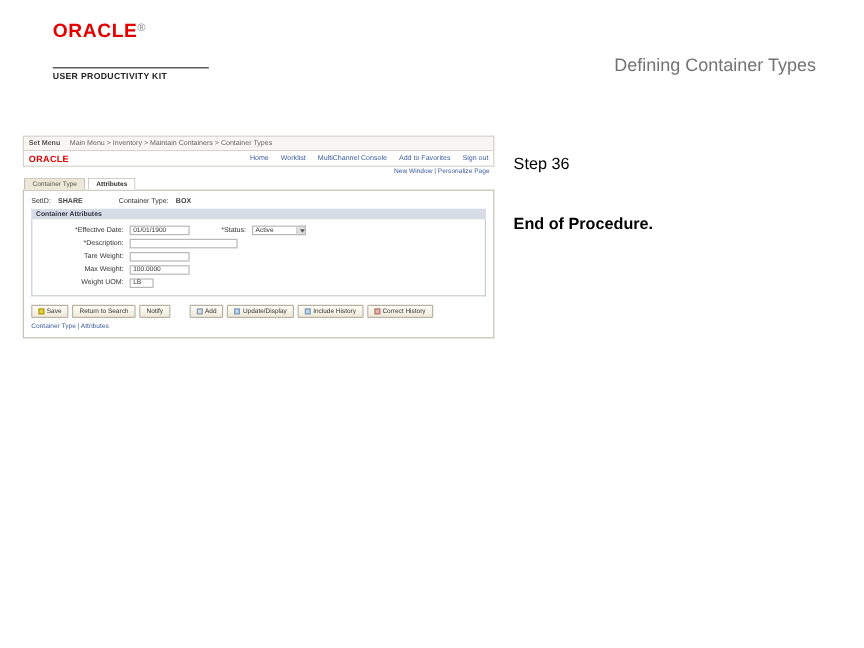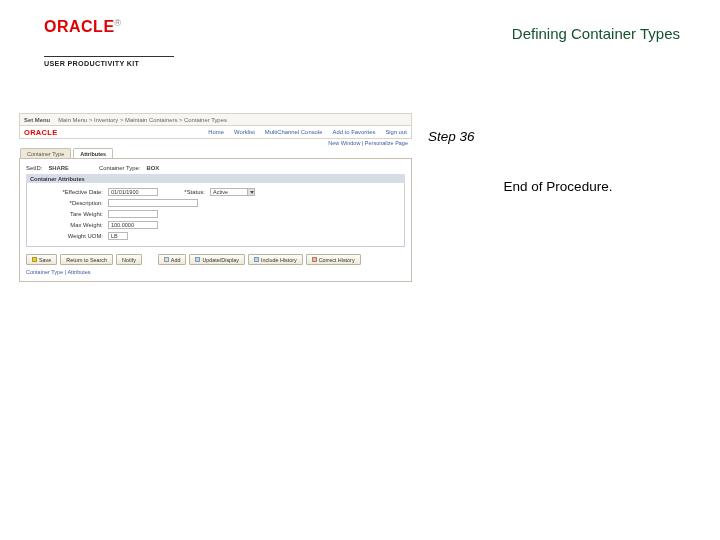--- a/index.html
+++ b/index.html
@@ -39,23 +39,23 @@
     color: #222;
     letter-spacing: 0.3px;
     margin-top: 20px;
     border-top: 1px solid #333;
     padding-top: 2px;
     font-weight: bold;
   }
   .page-title {
     position: absolute;
     right: 40px;
-    top: 7px;
+    top: 28px;
     font-size: 15px;
-    color: #14532d;
+    color: #737373;
   }
 
   
   .shot {
     position: absolute;
     left: 19px;
     top: 113px;
     width: 393px;
     height: 168px;
     font-size: 5.9px;
@@ -216,22 +216,22 @@
   
   .instr {
     position: absolute;
     left: 428px;
     top: 128px;
     width: 260px;
     font-size: 13.5px;
     line-height: 1.35;
     color: #000;
   }
-  .instr .step { margin-bottom: 32px; font-style: italic; }
-  .instr .end { font-weight: normal; margin-top: 20px; text-align: center; }
+  .instr .step { margin-bottom: 32px; }
+  .instr .end { font-weight: bold; margin-top: 20px; }
 </style>
 </head>
 <body>
 
 <div class="header">
   <div class="logo-block">
     <div>
       <span class="oracle-logo">ORACLE</span><span class="oracle-reg">®</span>
     </div>
     <div class="upk-line">USER PRODUCTIVITY KIT</div>

